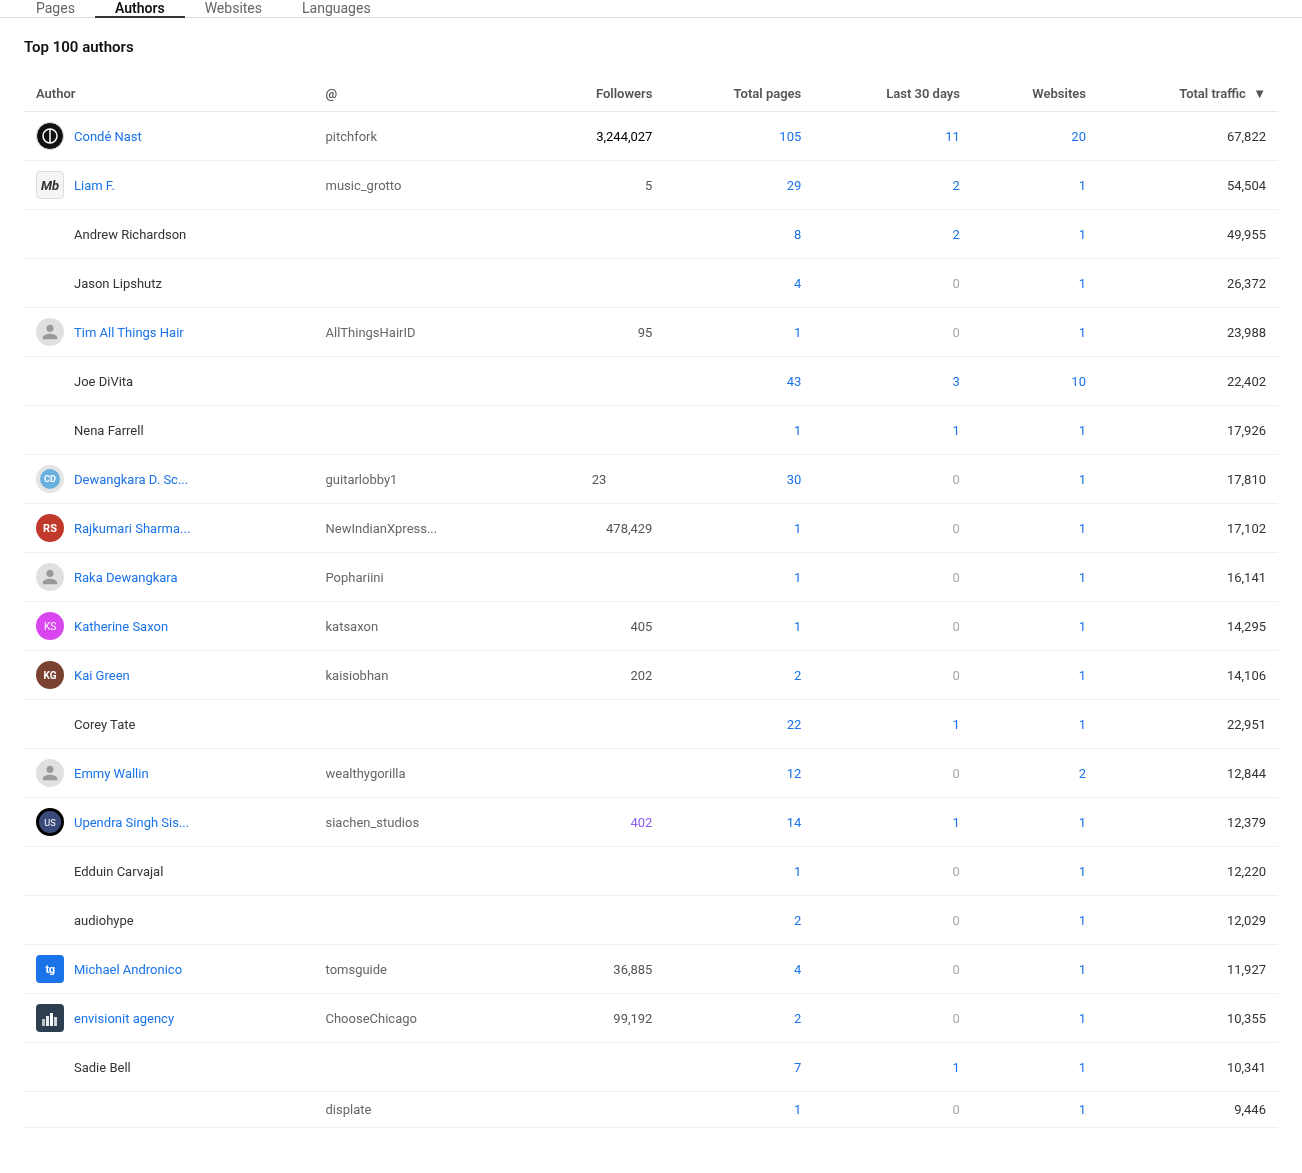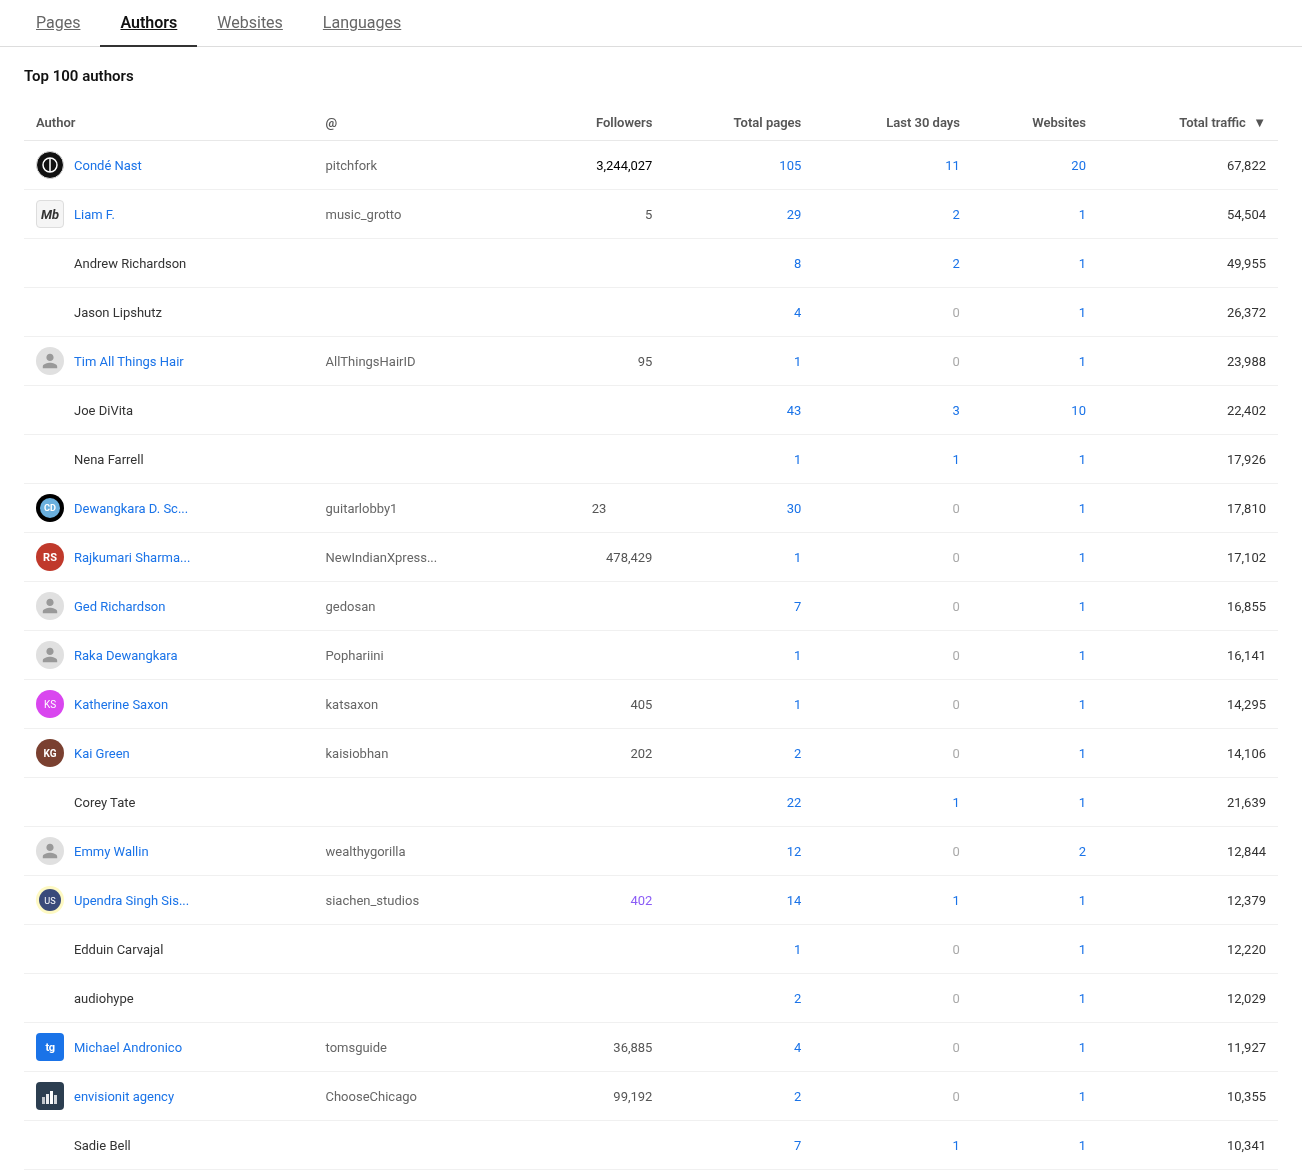--- a/index.html
+++ b/index.html
@@ -1,19 +1,19 @@
 <!DOCTYPE html>
 <html><head>
   <meta charset="utf-8">
   <style>
     * { box-sizing: border-box; margin: 0; padding: 0; }
     body { font-family: -apple-system, BlinkMacSystemFont, 'Segoe UI', Roboto, sans-serif; font-size: 14px; color: #333; background: #fff; }
     
     .tabs { display: flex; border-bottom: 1px solid #ddd; padding: 0 16px; }
-    .tab { padding: 13px 20px; cursor: pointer; font-size: 16px; color: #666; border-bottom: 2px solid transparent; margin-bottom: -1px; text-decoration: underline; }
+    .tab { padding: 0 20px; cursor: pointer; font-size: 14px; color: #666; border-bottom: 2px solid transparent; margin-bottom: -1px; }
     .tab.active { color: #111; font-weight: 600; border-bottom: 2px solid #333; }
     
     .content { padding: 20px 24px; }
     .page-title { font-size: 15px; font-weight: 600; margin-bottom: 20px; color: #111; }
     
     table { width: 100%; border-collapse: collapse; }
     thead th { text-align: left; padding: 10px 12px; font-size: 13px; font-weight: 600; color: #555; border-bottom: 1px solid #e8e8e8; white-space: nowrap; }
     thead th.align-right { text-align: right; }
     thead th.sortable { cursor: pointer; }
     thead th .sort-arrow { margin-left: 4px; }
@@ -167,21 +167,21 @@
           <td style="color: rgb(102, 102, 102);"></td>
           <td class="align-right" style="color: rgb(85, 85, 85);"></td>
           <td class="link">1</td>
           <td class="link">1</td>
           <td class="link">1</td>
           <td class="align-right" style="color: rgb(51, 51, 51);">17,926</td>
         </tr>
         <tr>
           <td>
             <div class="author-cell">
-              <div class="avatar placeholder" style="background: #000000;">
+              <div class="avatar placeholder" style="background: #e5e5e5;">
                 <svg width="20" height="20" viewBox="0 0 24 24" fill="#4a90d9">
                   <circle cx="12" cy="12" r="12" fill="#6ab0de"></circle>
                   <text x="12" y="16" text-anchor="middle" fill="white" font-size="11" font-weight="bold">CD</text>
                 </svg>
               </div>
               <span class="author-name">Dewangkara D. Sc...</span>
             </div>
           </td>
           <td style="color: rgb(102, 102, 102);">guitarlobby1</td>
           <td class="align-right" style="color: rgb(85, 85, 85); text-align: center;">23</td>
@@ -205,112 +205,94 @@
           <td class="align-right" style="color: rgb(51, 51, 51);">17,102</td>
         </tr>
         <tr>
           <td>
             <div class="author-cell">
               <div class="avatar placeholder">
                 <svg width="18" height="18" viewBox="0 0 24 24" fill="#999">
                   <path d="M12 12c2.7 0 4.8-2.1 4.8-4.8S14.7 2.4 12 2.4 7.2 4.5 7.2 7.2 9.3 12 12 12zm0 2.4c-3.2 0-9.6 1.6-9.6 4.8v2.4h19.2v-2.4c0-3.2-6.4-4.8-9.6-4.8z"></path>
                 </svg>
               </div>
-              <span class="author-name">Ged Richardson</span>
-            </div>
-          </td>
-          <td style="color: rgb(102, 102, 102);">gedosan</td>
-          <td class="align-right" style="color: rgb(85, 85, 85);"></td>
-          <td class="link">7</td>
-          <td class="zero-val">0</td>
-          <td class="link">1</td>
-          <td class="align-right" style="color: rgb(51, 51, 51);">16,855</td>
+              <span class="author-name">Raka Dewangkara</span>
+            </div>
+          </td>
+          <td style="color: rgb(102, 102, 102);">Pophariini</td>
+          <td class="align-right" style="color: rgb(85, 85, 85);"></td>
+          <td class="link">1</td>
+          <td class="zero-val">0</td>
+          <td class="link">1</td>
+          <td class="align-right" style="color: rgb(51, 51, 51);">16,141</td>
+        </tr>
+        <tr>
+          <td>
+            <div class="author-cell">
+              <div class="avatar" style="background: #d946ef; border-radius: 50%; width: 28px; height: 28px; display: flex; align-items: center; justify-content: center; color: white; font-size: 10px; font-weight: normal;">KS</div>
+              <span class="author-name">Katherine Saxon</span>
+            </div>
+          </td>
+          <td style="color: rgb(102, 102, 102);">katsaxon</td>
+          <td class="align-right" style="color: rgb(85, 85, 85);">405</td>
+          <td class="link">1</td>
+          <td class="zero-val">0</td>
+          <td class="link">1</td>
+          <td class="align-right" style="color: rgb(51, 51, 51);">14,295</td>
+        </tr>
+        <tr>
+          <td>
+            <div class="author-cell">
+              <div class="avatar" style="background: rgb(122, 64, 48); border-radius: 50%; width: 28px; height: 28px; display: flex; align-items: center; justify-content: center; color: white; font-size: 10px; font-weight: bold;">KG</div>
+              <span class="author-name">Kai Green</span>
+            </div>
+          </td>
+          <td style="color: rgb(102, 102, 102);">kaisiobhan</td>
+          <td class="align-right" style="color: rgb(85, 85, 85);">202</td>
+          <td class="link">2</td>
+          <td class="zero-val">0</td>
+          <td class="link">1</td>
+          <td class="align-right" style="color: rgb(51, 51, 51);">14,106</td>
+        </tr>
+        <tr>
+          <td>
+            <div class="author-cell">
+              <div style="width: 28px; height: 28px; flex-shrink: 0;"></div>
+              <span class="author-name-plain">Corey Tate</span>
+            </div>
+          </td>
+          <td style="color: rgb(102, 102, 102);"></td>
+          <td class="align-right" style="color: rgb(85, 85, 85);"></td>
+          <td class="link">22</td>
+          <td class="link">1</td>
+          <td class="link">1</td>
+          <td class="align-right" style="color: rgb(51, 51, 51);">22,951</td>
         </tr>
         <tr>
           <td>
             <div class="author-cell">
               <div class="avatar placeholder">
                 <svg width="18" height="18" viewBox="0 0 24 24" fill="#999">
                   <path d="M12 12c2.7 0 4.8-2.1 4.8-4.8S14.7 2.4 12 2.4 7.2 4.5 7.2 7.2 9.3 12 12 12zm0 2.4c-3.2 0-9.6 1.6-9.6 4.8v2.4h19.2v-2.4c0-3.2-6.4-4.8-9.6-4.8z"></path>
                 </svg>
               </div>
-              <span class="author-name">Raka Dewangkara</span>
-            </div>
-          </td>
-          <td style="color: rgb(102, 102, 102);">Pophariini</td>
-          <td class="align-right" style="color: rgb(85, 85, 85);"></td>
-          <td class="link">1</td>
-          <td class="zero-val">0</td>
-          <td class="link">1</td>
-          <td class="align-right" style="color: rgb(51, 51, 51);">16,141</td>
-        </tr>
-        <tr>
-          <td>
-            <div class="author-cell">
-              <div class="avatar" style="background: #d946ef; border-radius: 50%; width: 28px; height: 28px; display: flex; align-items: center; justify-content: center; color: white; font-size: 10px; font-weight: normal;">KS</div>
-              <span class="author-name">Katherine Saxon</span>
-            </div>
-          </td>
-          <td style="color: rgb(102, 102, 102);">katsaxon</td>
-          <td class="align-right" style="color: rgb(85, 85, 85);">405</td>
-          <td class="link">1</td>
-          <td class="zero-val">0</td>
-          <td class="link">1</td>
-          <td class="align-right" style="color: rgb(51, 51, 51);">14,295</td>
-        </tr>
-        <tr>
-          <td>
-            <div class="author-cell">
-              <div class="avatar" style="background: rgb(122, 64, 48); border-radius: 50%; width: 28px; height: 28px; display: flex; align-items: center; justify-content: center; color: white; font-size: 10px; font-weight: bold;">KG</div>
-              <span class="author-name">Kai Green</span>
-            </div>
-          </td>
-          <td style="color: rgb(102, 102, 102);">kaisiobhan</td>
-          <td class="align-right" style="color: rgb(85, 85, 85);">202</td>
-          <td class="link">2</td>
-          <td class="zero-val">0</td>
-          <td class="link">1</td>
-          <td class="align-right" style="color: rgb(51, 51, 51);">14,106</td>
-        </tr>
-        <tr>
-          <td>
-            <div class="author-cell">
-              <div style="width: 28px; height: 28px; flex-shrink: 0;"></div>
-              <span class="author-name-plain">Corey Tate</span>
-            </div>
-          </td>
-          <td style="color: rgb(102, 102, 102);"></td>
-          <td class="align-right" style="color: rgb(85, 85, 85);"></td>
-          <td class="link">22</td>
-          <td class="link">1</td>
-          <td class="link">1</td>
-          <td class="align-right" style="color: rgb(51, 51, 51);">21,639</td>
-        </tr>
-        <tr>
-          <td>
-            <div class="author-cell">
-              <div class="avatar placeholder">
-                <svg width="18" height="18" viewBox="0 0 24 24" fill="#999">
-                  <path d="M12 12c2.7 0 4.8-2.1 4.8-4.8S14.7 2.4 12 2.4 7.2 4.5 7.2 7.2 9.3 12 12 12zm0 2.4c-3.2 0-9.6 1.6-9.6 4.8v2.4h19.2v-2.4c0-3.2-6.4-4.8-9.6-4.8z"></path>
-                </svg>
-              </div>
               <span class="author-name">Emmy Wallin</span>
             </div>
           </td>
           <td style="color: rgb(102, 102, 102);">wealthygorilla</td>
           <td class="align-right" style="color: rgb(85, 85, 85);"></td>
           <td class="link">12</td>
           <td class="zero-val">0</td>
           <td class="link">2</td>
           <td class="align-right" style="color: rgb(51, 51, 51);">12,844</td>
         </tr>
         <tr>
           <td>
             <div class="author-cell">
-              <div class="avatar placeholder" style="background: #fef9c3; border-radius: 50%; width: 28px; height: 28px; display: flex; align-items: center; justify-content: center;">
+              <div class="avatar placeholder" style="background: #000000; border-radius: 50%; width: 28px; height: 28px; display: flex; align-items: center; justify-content: center;">
                 <svg width="22" height="22" viewBox="0 0 24 24" fill="white">
                   <circle cx="12" cy="12" r="12" fill="#3a4a7a"></circle>
                   <text x="12" y="16" text-anchor="middle" fill="white" font-size="10">US</text>
                 </svg>
               </div>
               <span class="author-name">Upendra Singh Sis...</span>
             </div>
           </td>
           <td style="color: rgb(102, 102, 102);">siachen_studios</td>
           <td class="align-right" style="color: #8b5cf6;">402</td>

